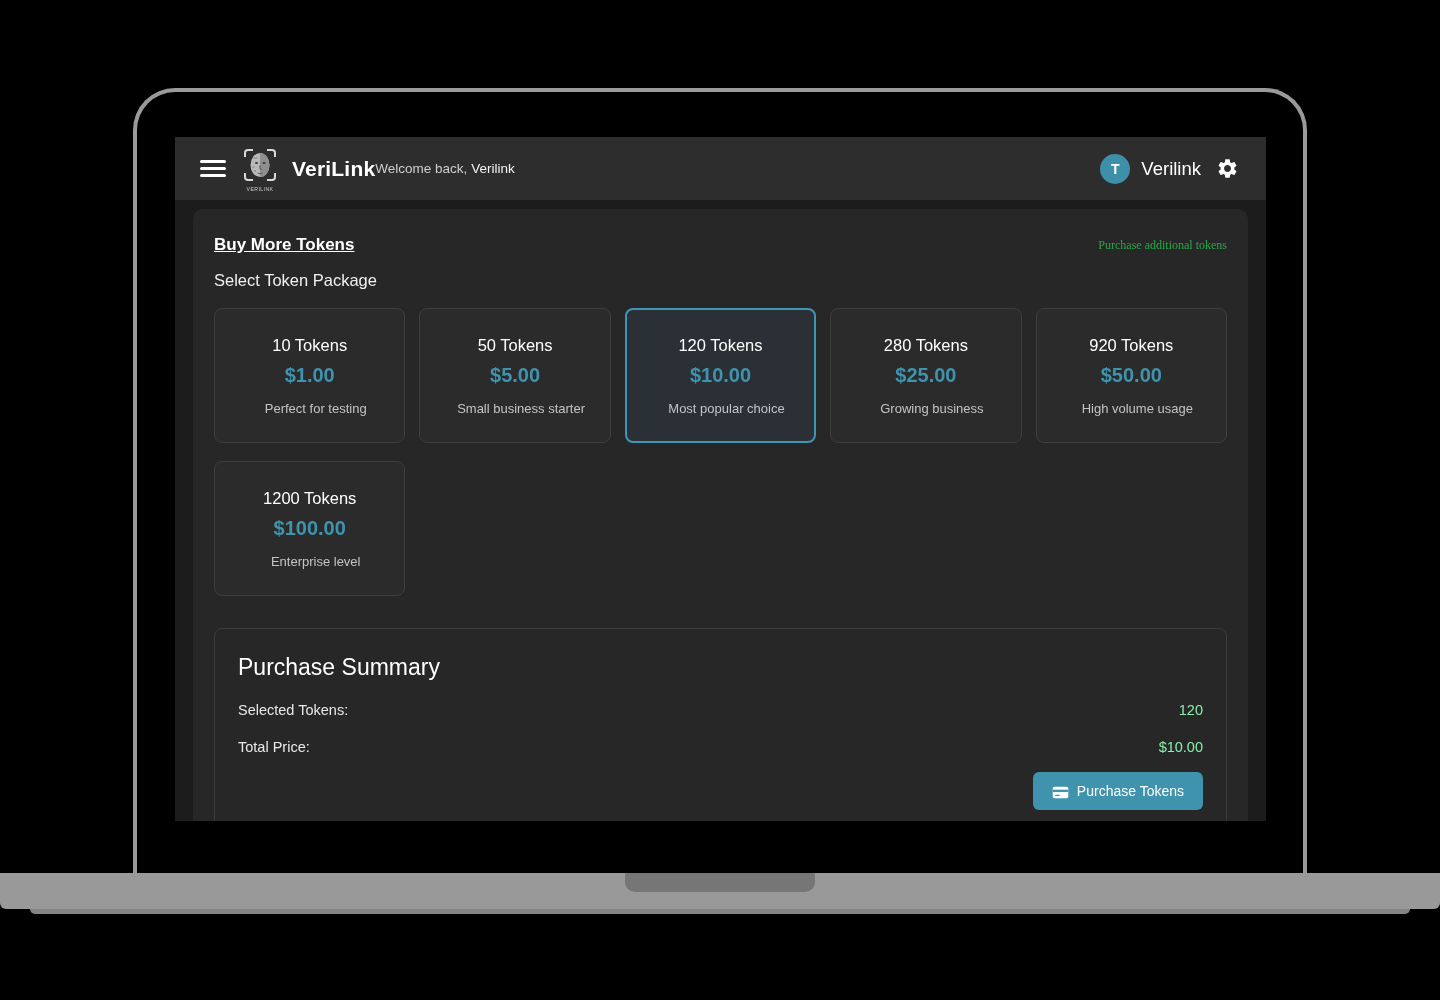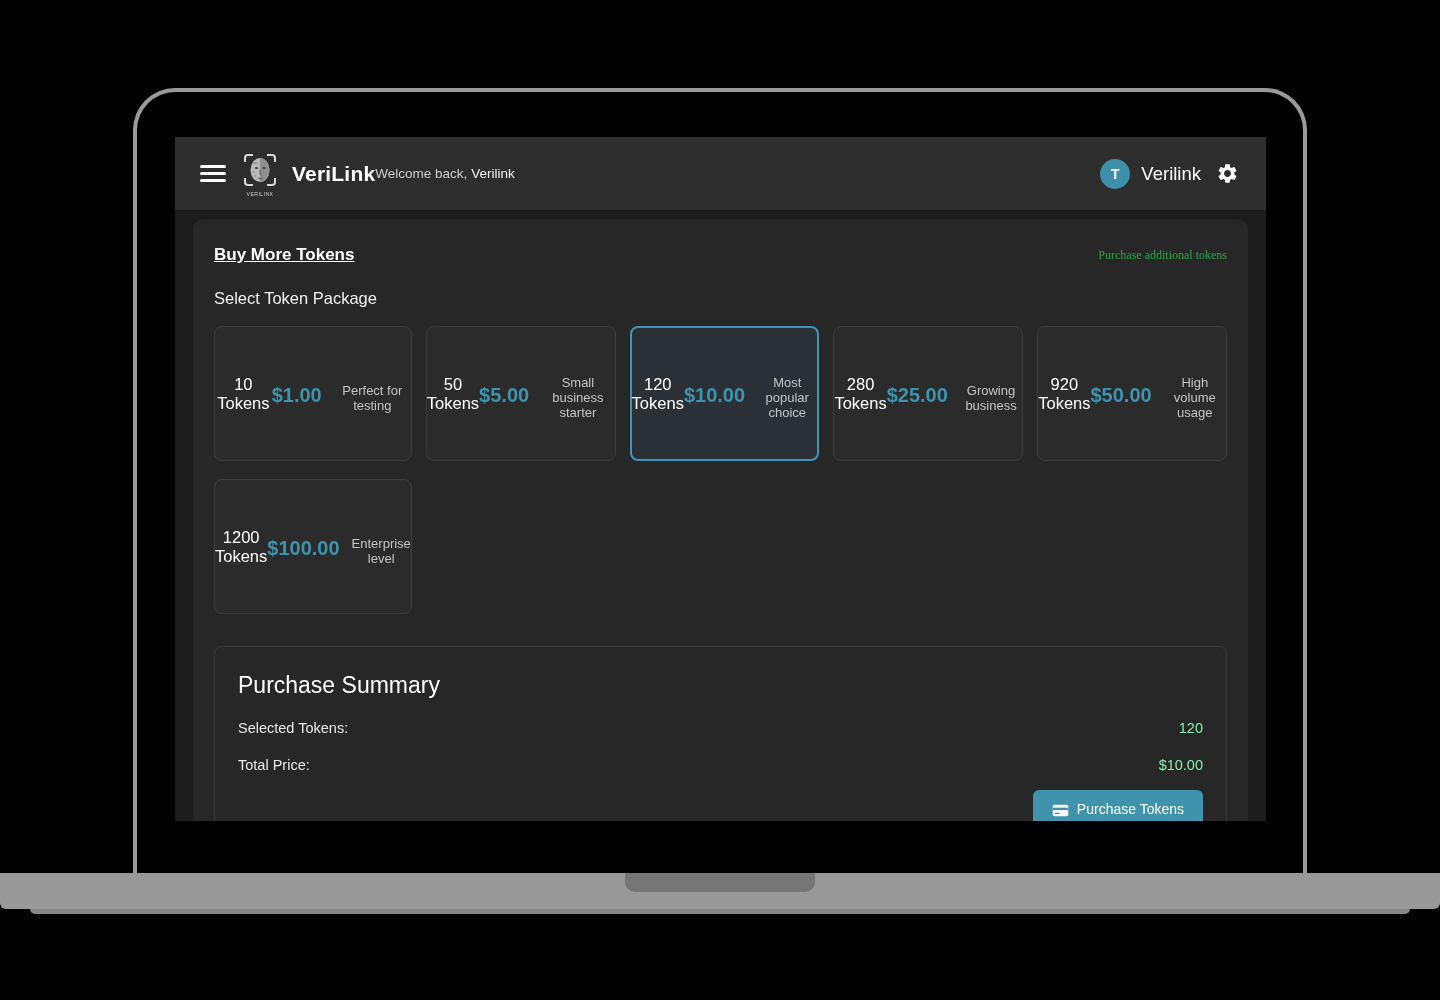--- a/index.html
+++ b/index.html
@@ -27,21 +27,21 @@
   }
 
   
   .app {
     position:absolute; left:38px; top:45px; width:1091px; height:684px;
     background:#1c1c1c; overflow:hidden; color:#fff;
   }
 
   
   .app-header {
-    display:flex; align-items:center; height:73px; background:#2d2d2d;
+    display:flex; align-items:center; height:63px; background:#2d2d2d;
     padding:0 27px 0 25px;
   }
   .menu-btn { width:26px; height:17px; display:flex; flex-direction:column;
     justify-content:space-between; cursor:pointer; background:none; border:none; }
   .menu-btn span { display:block; height:3px; background:#fff; border-radius:2px; }
   .logo-wrap { margin-left:15px; line-height:0; }
   .brand { margin-left:13px; font-size:21px; font-weight:bold; letter-spacing:.2px; color:#fff; }
   .welcome { font-size:13.5px; color:#cfcfcf; }
   .welcome .welcome-name { color:#f2f2f2; }
   .spacer { flex:1; }
@@ -54,29 +54,29 @@
   .gear { margin-left:15px; line-height:0; cursor:pointer; background:none; border:none; }
 
   
   .panel {
     margin:9px 18px 0; background:#272727; border-radius:10px;
     padding:26px 21px 0;
   }
   .panel-head { display:flex; justify-content:space-between; align-items:center; }
   .page-title { font-size:17px; font-weight:bold; color:#fff;text-decoration:underline; }
   .green-link { font-size:12px; color:#28a745; text-decoration:none; cursor:pointer;font-family:Liberation Serif, serif; }
-  .subtitle { margin-top:24px; font-size:16.5px; color:#f0f0f0; }
+  .subtitle { margin-top:16px; font-size:16.5px; color:#f0f0f0; }
 
   .cards {
     margin-top:18px; display:grid; grid-template-columns:repeat(5,1fr);
     gap:18px 14px;
   }
   .card {
     height:135px; background:#2b2b2b; border:1px solid #3e3e3e; border-radius:8px;
-    display:flex; align-items:center; justify-content:center;
+    display:flex; flex-direction:column; align-items:center; justify-content:center;
     text-align:center; cursor:pointer;
   }
   .card.selected { border:2px solid #3f96b4; background:#2a3036; }
   .card-tokens { font-size:16.5px; color:#fff; }
   .card-price { font-size:20px; font-weight:bold; color:#3e93af; margin:9px 0 6px; }
   .card-desc { font-size:13px; color:#c4c4c4; margin-top:8px;padding-left:12px; }
 
   
   .summary {
     margin:32px 0 0; border:1px solid #3c3c3c; border-radius:8px;

